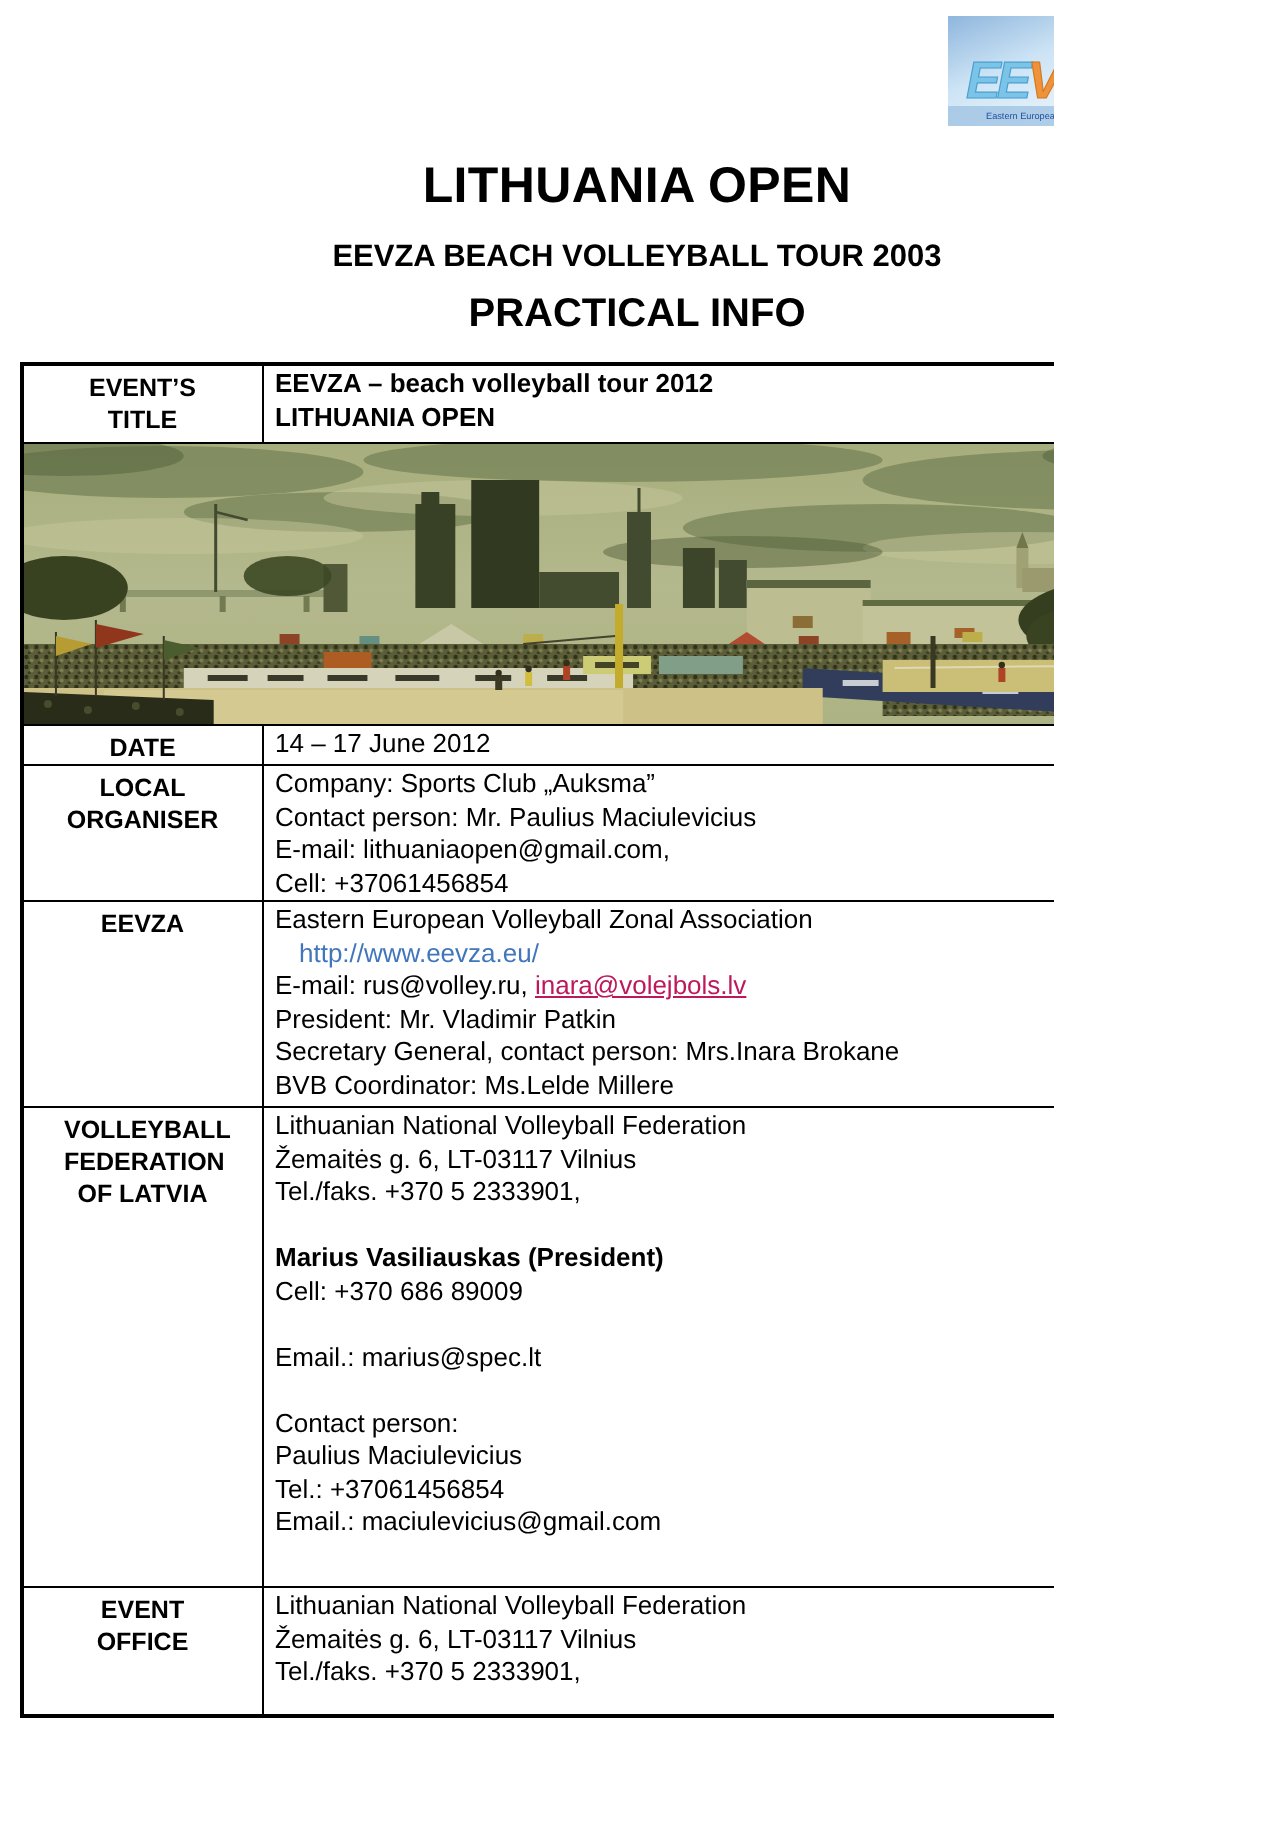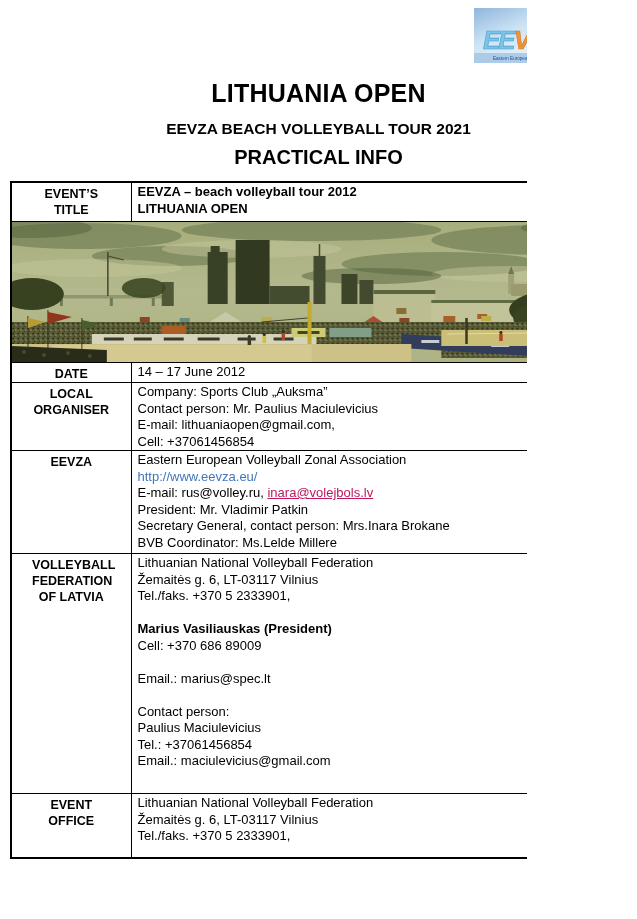--- a/index.html
+++ b/index.html
@@ -21,21 +21,21 @@
   td.label { text-align:center; font-weight:bold; font-size:12.5px;
              line-height:16px; padding:3px 20px 0; }
   td.content { font-size:13px; padding:1px 6px 0; }
   .line { line-height:16.5px; min-height:16.5px; white-space:pre-wrap; }
   .b { font-weight:bold; }
   .r0 td{height:35px} .r1 td{height:63px} .r2 td{height:140px}
   .r3 td{height:16px} .r4 td{height:64px} .r5 td{height:99px}
   .r6 td{height:236px} .r7 td{height:60px}
   td.photo-cell { padding:0; }
   svg.photo { display:block; width:100%; height:140px; }
-  a.url-link { color:#4076bc; text-decoration:none; cursor:pointer; }
+  a.url-link { color:#4076bc; text-decoration:none; cursor:pointer;margin-left:12px; }
   a.email-link { color:#be185d; text-decoration:underline; cursor:pointer; }
 </style>
 </head>
 <body>
 
 <div class="page">
 
   <div class="logo">
     <svg width="133" height="55" viewBox="0 0 133 55">
       <defs>
@@ -54,21 +54,21 @@
         <path d="M66,18 Q70,6 78,3.5" stroke="#eaf5ff" fill="none" stroke-width="1.2"></path>
         <path d="M63,13.5 Q73,14.5 80.5,7" stroke="#bcd9f2" fill="none" stroke-width="0.8"></path>
       </g>
       <path d="M58,34 Q68,10 78,24" stroke="#e88f2f" stroke-width="2.4" fill="none"></path>
       <text x="9" y="41" font-size="26" font-weight="bold" font-style="italic" letter-spacing="-2"><tspan fill="#7cc3e8" stroke="#4aa0d0" stroke-width="0.6">EE</tspan><tspan fill="#f0923a" stroke="#d27a22" stroke-width="0.6">VZA</tspan></text>
       <text x="66.5" y="51.5" font-size="4.6" fill="#1f4f9c" text-anchor="middle">Eastern European Volleyball Zonal Association</text>
     </svg>
   </div>
 
   <div class="title1">LITHUANIA OPEN</div>
-  <div class="title2">EEVZA BEACH VOLLEYBALL TOUR 2021</div>
+  <div class="title2">EEVZA BEACH VOLLEYBALL TOUR 2003</div>
   <div class="title3">PRACTICAL INFO</div>
 
   <table class="info">
     <colgroup>
         <col class="c-label">
         <col>
       </colgroup>
 
     <tbody>
         <tr class="r0">

